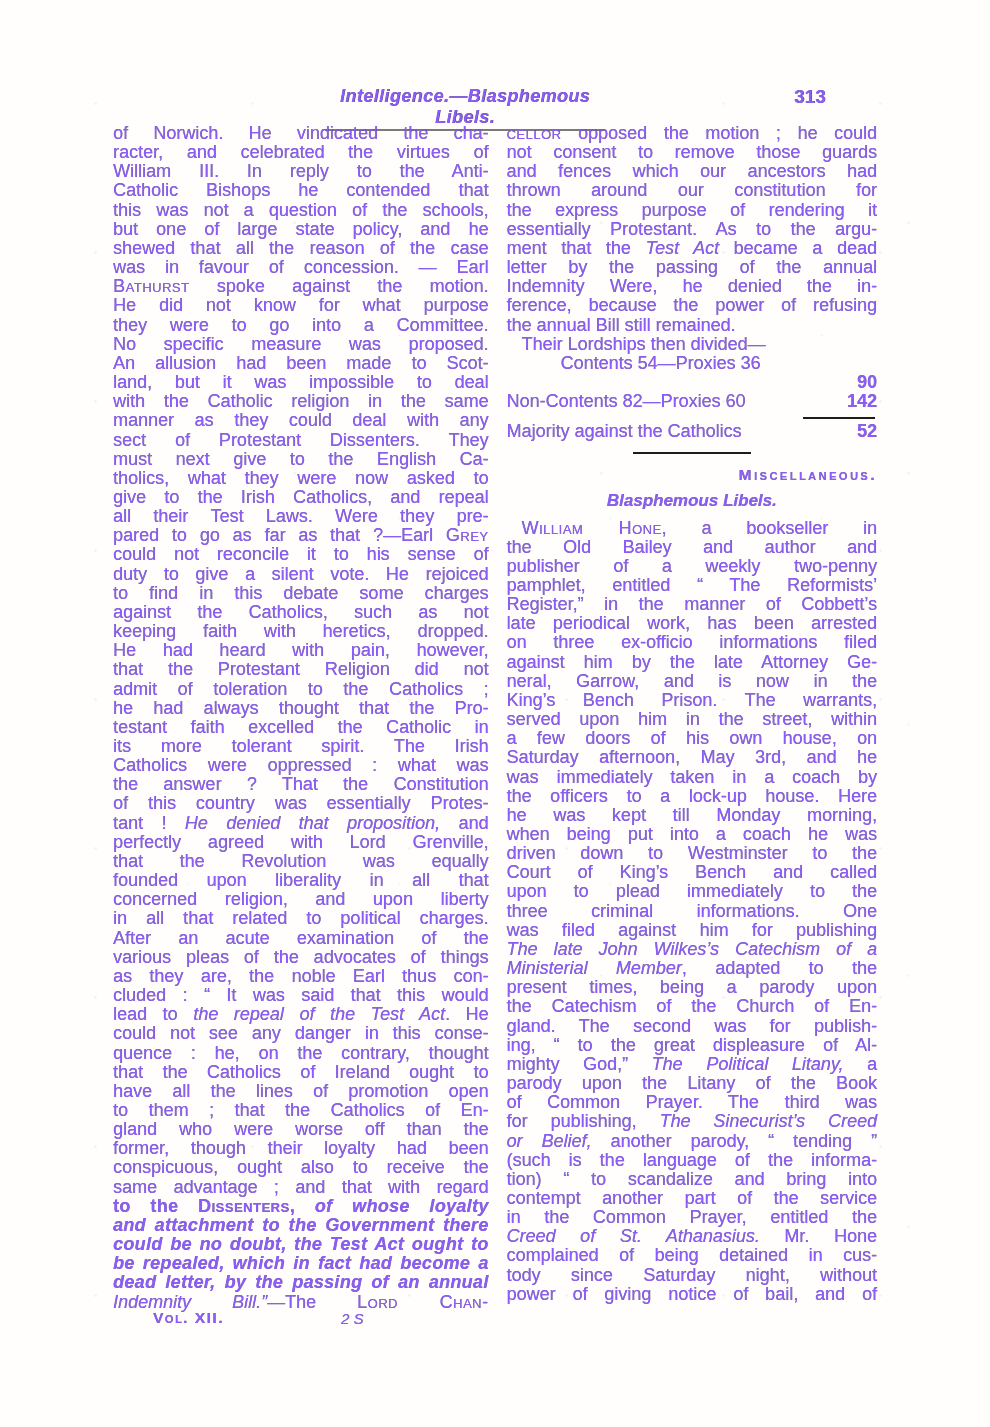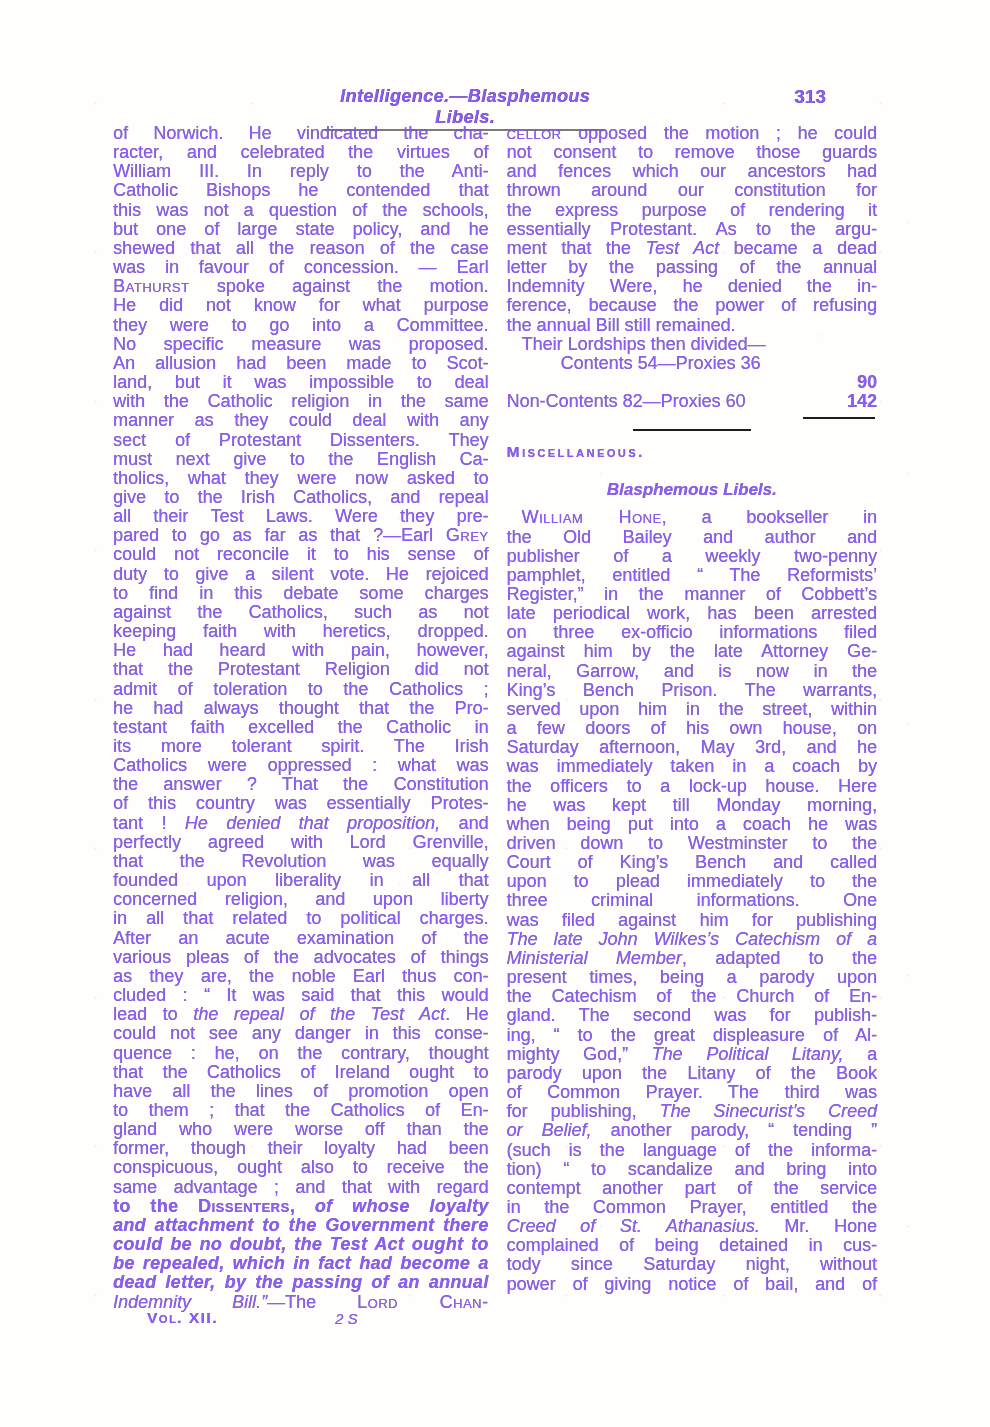--- a/index.html
+++ b/index.html
@@ -41,30 +41,30 @@
   .sc{font-variant:small-caps;letter-spacing:.5px;}
   .last{text-align-last:left;}
   .ind{text-indent:15px;}
   .ind2{padding-left:54px;flex-direction:column;}
   .flexrow{display:flex;text-align-last:left;}
   .flexrow .val{margin-left:auto;font-weight:bold;}
   .sm{font-weight:bold;letter-spacing:.3px;filter:blur(.45px);}
   .rule-right{width:72px;border-top:2.4px solid #201c18;margin:6px 2px 3px auto;}
   .rule-center{width:118px;border-top:2.6px solid #201c18;margin:10px auto 7px;}
   .h-misc{
-    text-align:left;font-variant:small-caps;font-weight:bold;
+    text-align:right;font-variant:small-caps;font-weight:bold;
     font-size:15.5px;letter-spacing:2.5px;line-height:26px;margin-top:8px;
     filter:blur(.25px);
   }
   .h-sub{
     text-align:center;font-style:italic;font-weight:bold;
-    font-size:17px;line-height:23px;margin:13px 0 7px;
+    font-size:17px;line-height:23px;margin:1px 0 7px;
     filter:blur(.2px);
   }
-  .page-footer{position:absolute;top:1309px;left:107px;width:378px;height:24px;
+  .page-footer{position:absolute;top:1309px;left:113px;width:378px;height:24px;
     text-shadow:.25px .25px .45px rgba(15,12,10,.55);text-align:center;}
   .vol{position:absolute;left:40px;font-variant:small-caps;font-weight:bold;
     font-size:15.5px;letter-spacing:1.5px;}
   .sig{position:absolute;left:228px;top:1px;font-style:italic;font-size:15px;}
 </style>
 </head>
 <body>
 
 <div class="page">
 
@@ -161,20 +161,26 @@
             <div class="line flexrow ind2">
               <span>Contents 54—Proxies 36</span>
               <span class="val">90</span>
             </div>
             <div class="line flexrow">
               <span>Non-Contents 82—Proxies 60</span>
               <span class="val">142</span>
             </div>
           </div>
         <div class="rule-right"></div>
+        <div>
+            <div class="line flexrow">
+              <span>Majority against the Catholics</span>
+              <span class="val">52</span>
+            </div>
+          </div>
         <div class="rule-center"></div>
       </div>
 
       <div class="h-misc">Miscellaneous.</div>
       <div class="h-sub">Blasphemous Libels.</div>
 
       <div class="block">
           <div class="line ind"><span class="sc">William Hone</span><span>, a bookseller in</span></div>
           <div class="line"><span>the Old Bailey and author and</span></div>
           <div class="line"><span>publisher of a weekly two-penny</span></div>

